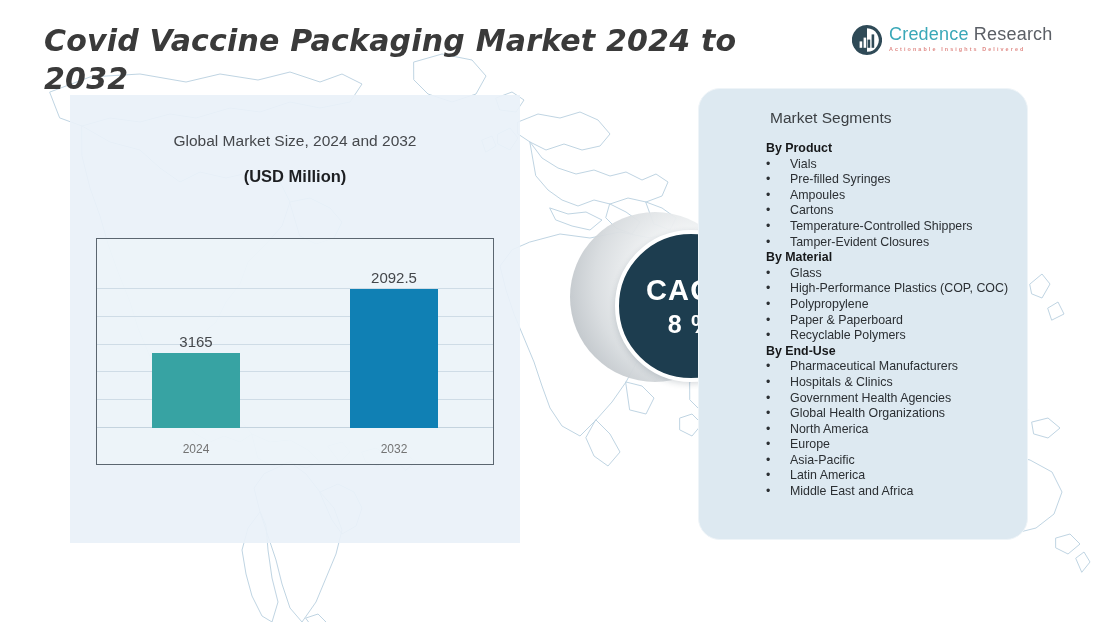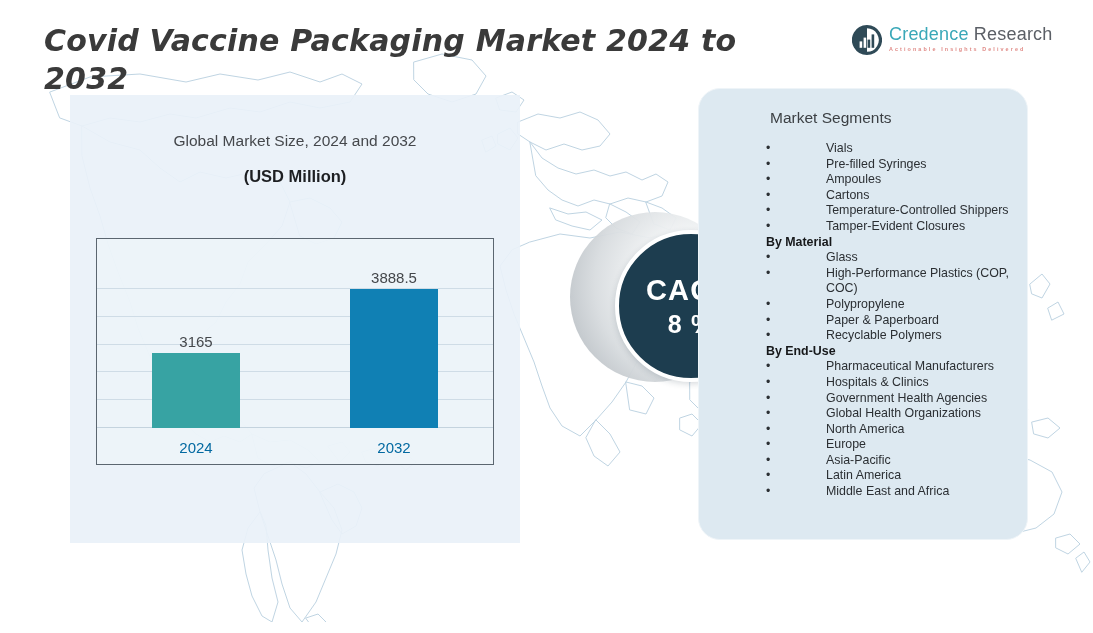--- a/index.html
+++ b/index.html
@@ -29,21 +29,21 @@
   .chart-panel{position:absolute;left:70px;top:95px;width:450px;height:448px;background:#e9f1f8;opacity:.92;}
   .chart-head{position:absolute;left:70px;top:130px;width:450px;text-align:center;}
   .chart-head .l1{font-size:15.5px;color:#45484c;line-height:22px;}
   .chart-head .l2{font-size:16.5px;color:#1d1f22;font-weight:bold;line-height:24px;margin-top:12px;}
 
   .plot{position:absolute;left:96px;top:238px;width:398px;height:227px;
     border:1.3px solid #5b6670;background:rgba(238,245,250,.55);box-sizing:border-box;}
   .grid{position:absolute;left:0;right:0;height:1px;background:#cfdce6;}
   .bar{position:absolute;bottom:36px;}
   .bar-label{position:absolute;width:140px;text-align:center;font-size:15px;color:#44474b;}
-  .axis-label{position:absolute;bottom:8px;width:140px;text-align:center;font-size:15px;color:#0369a1;}
+  .axis-label{position:absolute;bottom:8px;width:140px;text-align:center;font-size:12px;color:#737373;}
 
   
   .cagr-wrap{position:absolute;left:570px;top:212px;width:210px;height:200px;}
   .sphere{position:absolute;left:0;top:0;width:170px;height:170px;border-radius:50%;
     background:radial-gradient(circle at 72% 42%, #ffffff 0%, #f3f5f6 32%, #d8dcdf 62%, #b9bfc4 86%, #aeb5ba 100%);
     opacity:.95;}
   .cagr-circle{position:absolute;left:45px;top:18px;width:152px;height:152px;border-radius:50%;
     background:#1d3d4f;border:4px solid #ffffff;box-sizing:border-box;
     display:flex;flex-direction:column;align-items:center;justify-content:center;
     box-shadow:0 2px 6px rgba(30,50,65,.18);}
@@ -51,21 +51,21 @@
   .cagr-circle .t2{color:#ffffff;font-size:25px;font-weight:bold;letter-spacing:1.2px;line-height:30px;margin-top:2px;}
 
   
   .seg-panel{position:absolute;left:698px;top:88px;width:330px;height:452px;
     background:#dde9f1;border:1px solid #eef4f8;border-radius:22px;box-sizing:border-box;}
   .seg-title{position:absolute;left:770px;top:108px;font-size:15.5px;color:#3c4044;line-height:20px;}
   .seg-body{position:absolute;left:766px;top:141px;width:252px;}
   .seg-group-title{font-size:12.4px;font-weight:bold;color:#16181a;line-height:15.6px;}
   .seg-item{display:flex;line-height:15.6px;font-size:12.4px;color:#2b2f33;}
   .seg-bullet{width:24px;flex:none;text-align:left;color:#2b2f33;font-size:12.4px;line-height:15.6px;}
-  .seg-text{flex:1;margin-left:36px;}
+  .seg-text{flex:1;}
 </style>
 </head>
 <body>
 
 <div id="root">
 
   <div class="map-layer">
     <svg viewBox="0 0 1115 600" xmlns="http://www.w3.org/2000/svg" aria-hidden="true">
 
       <path d="M60 70 L100 55 L150 52 L196 60 L230 52 L268 58 L300 50 L330 60 L352 52 L372 62 L360 80 L330 86 L300 80 L270 90 L240 86 L206 96 L180 92 L150 100 L120 96 L92 104 L70 96 Z"></path>
@@ -153,35 +153,36 @@
       <div class="grid" style="bottom: 63.8333px;"></div>
       <div class="grid" style="bottom: 91.6667px;"></div>
       <div class="grid" style="bottom: 119.5px;"></div>
       <div class="grid" style="bottom: 147.333px;"></div>
       <div class="grid" style="bottom: 175.167px;"></div>
       <div class="grid" style="bottom: 36px; background: rgb(196, 211, 222);"></div>
       <div class="bar" style="left: 55px; width: 88px; height: 75.3488px; background: rgb(55, 163, 163);"></div>
       <div class="bar-label" style="left: 29px; bottom: 114.349px;">3165</div>
       <div class="axis-label" style="left: 29px;">2024</div>
       <div class="bar" style="left: 253px; width: 88px; height: 139.465px; background: rgb(16, 128, 180);"></div>
-      <div class="bar-label" style="left: 227px; bottom: 178.465px;">3888.5</div>
+      <div class="bar-label" style="left: 227px; bottom: 178.465px;">2092.5</div>
       <div class="axis-label" style="left: 227px;">2032</div>
     </div>
 
   <div class="cagr-wrap">
     <div class="sphere"></div>
     <div class="cagr-circle">
       <div class="t1">CAGR</div>
       <div class="t2">8 %</div>
     </div>
   </div>
 
   <div class="seg-panel"></div>
   <div class="seg-title">Market Segments</div>
   <div class="seg-body" id="seg-body">
+      <div class="seg-group-title">By Product</div>
       <div class="seg-item">
         <span class="seg-bullet">•</span>
         <span class="seg-text">Vials</span>
       </div>
       <div class="seg-item">
         <span class="seg-bullet">•</span>
         <span class="seg-text">Pre-filled Syringes</span>
       </div>
       <div class="seg-item">
         <span class="seg-bullet">•</span>

